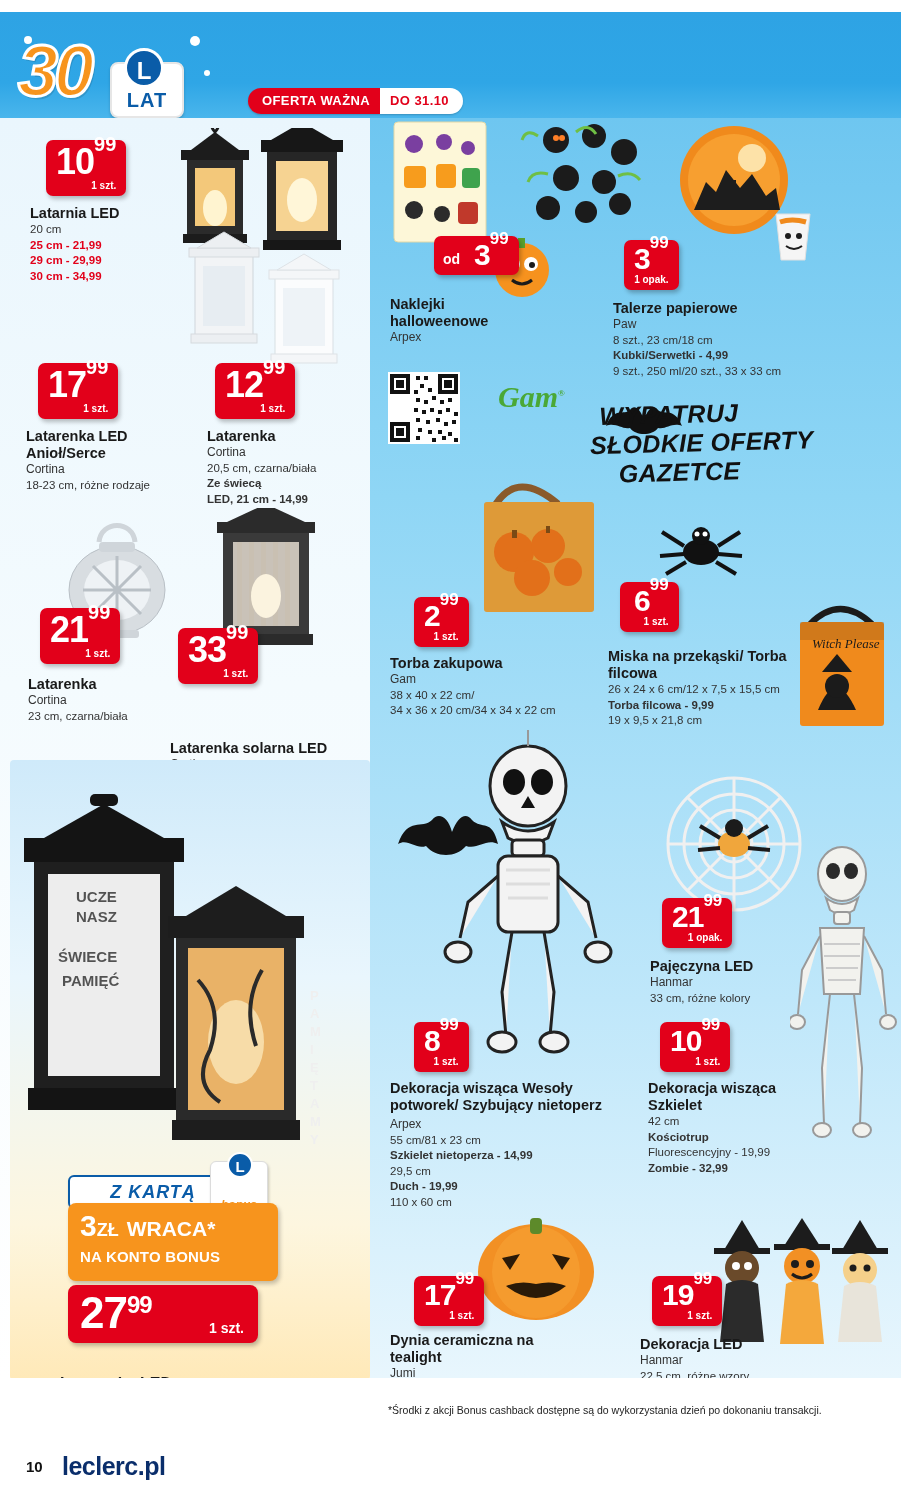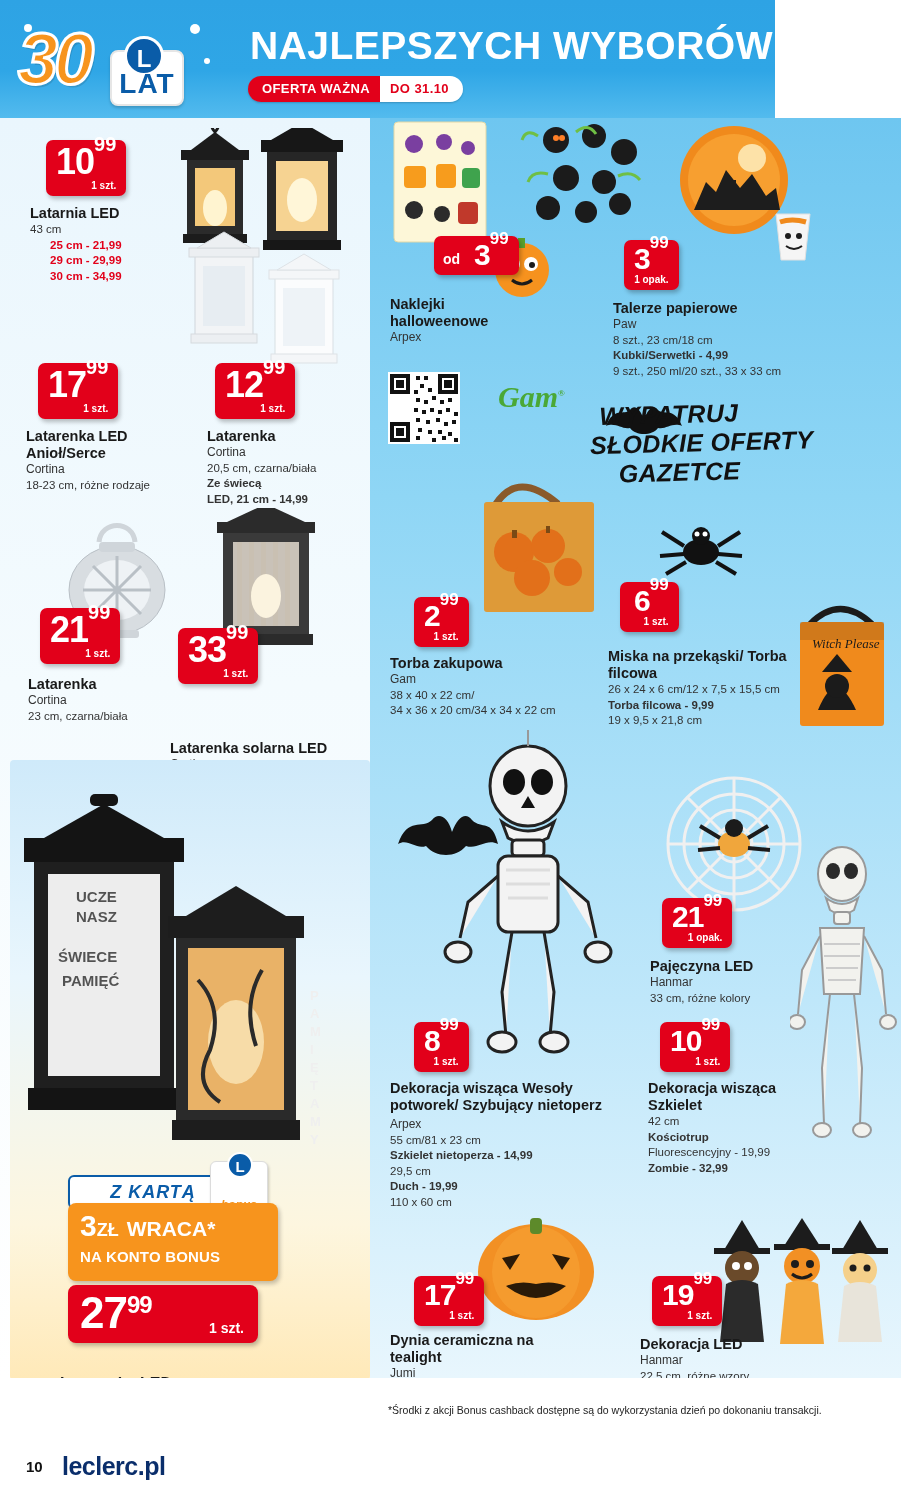--- a/index.html
+++ b/index.html
@@ -12,21 +12,21 @@
     overflow: hidden;
   }
 
   .page {
     position: absolute; inset: 0;
     background: #ffffff;
   }
 
   
   .banner {
-    position: absolute; left:0; top:0; width:775px; height:118px;
+    position: absolute; left:0; top:12px; width:901px; height:118px;
     background: linear-gradient(180deg,#2ea3e4 0%, #2fa6e6 60%, #53bbee 100%);
     overflow: hidden;
   }
   .banner-title {
     position:absolute; left:250px; top:24px;
     font-size: 39px; font-weight: bold; color:#fff;
     letter-spacing: .5px; white-space: nowrap;
     font-family: "Liberation Sans", sans-serif;
   }
   .offer-pill {
@@ -57,21 +57,21 @@
     box-shadow:0 2px 3px rgba(0,0,0,.18);
   }
   .logo30 .badge .lmark {
     position:absolute; left:12px; top:-16px; width:40px; height:40px;
     background:#0a5ca8; border-radius:50%; color:#fff;
     font-size:24px; font-weight:bold; text-align:center; line-height:40px;
     border:3px solid #fff;
   }
   .logo30 .badge .lat {
     position:absolute; left:0; right:0; bottom:4px; text-align:center;
-    font-size:28px; font-weight:bold; color:#0a5ca8; letter-spacing:1px;
+    font-size:20px; font-weight:bold; color:#0a5ca8; letter-spacing:1px;
   }
   .logo30 .spark { position:absolute; background:#fff; border-radius:50%; }
 
   
   .bg-left {
     position:absolute; left:0; top:118px; width:370px; height:1260px;
     background: linear-gradient(180deg,#eaf6fd 0%, #f4fbfe 45%, #ffffff 100%);
   }
   .bg-right {
     position:absolute; left:370px; top:118px; width:531px; height:1260px;
@@ -98,21 +98,21 @@
   .tag .cent { font-size:20px; font-weight:bold; vertical-align:top; position:relative; top:-10px;}
   .tag .unit { display:block; text-align:right; font-size:10px; font-weight:bold; margin-top:1px; }
   .tag.small .big { font-size:30px; }
   .tag.small .cent { font-size:17px; }
 
   
   .blk { position:absolute; }
   .blk .ttl { font-size:14.5px; font-weight:bold; color:#1a1a1a; line-height:1.18; }
   .blk .brand { font-size:12px; color:#333; line-height:1.3; }
   .blk .desc { font-size:11.5px; color:#333; line-height:1.35; }
-  .blk .red { color:#e2001a; font-weight:bold;margin-left:20px; }
+  .blk .red { color:#e2001a; font-weight:bold; }
 
   
   .art { position:absolute; }
 
   
   .slogan {
     position:absolute; left:600px; top:398px; width:300px;
     font-size:25px; font-weight:bold; color:#111; line-height:1.16;
     font-style: italic;
     transform: rotate(-1.5deg);
@@ -185,21 +185,20 @@
       <div class="spark" style="left:6px; top:6px; width:8px; height:8px;"></div>
       <div class="spark" style="left:172px; top:6px; width:10px; height:10px;"></div>
       <div class="spark" style="left:186px; top:40px; width:6px; height:6px;"></div>
       <div class="thirty">30</div>
       <div class="badge">
         <div class="lmark">L</div>
         <div class="lat">LAT</div>
       </div>
     </div>
 
-    <div class="banner-title">NAJLEPSZYCH WYBORÓW</div>
 
     <div class="offer-pill">
       <div class="left">OFERTA WAŻNA</div>
       <div class="right">DO 31.10</div>
     </div>
   </div>
 
   <div class="bg-left"></div>
   <div class="bg-right"></div>
 
@@ -236,21 +235,21 @@
       <rect x="96" y="226" width="66" height="9" fill="#f4f6f8" stroke="#dde2e6"></rect>
     </g>
   </svg>
 
   <div class="tag" style="left:46px; top:140px;">
     <span class="big">10</span><span class="cent">99</span>
     <span class="unit">1 szt.</span>
   </div>
   <div class="blk" style="left:30px; top:205px; width:170px;">
     <div class="ttl">Latarnia LED</div>
-    <div class="desc">43 cm</div>
+    <div class="desc">20 cm</div>
     <div class="desc red"><span>25 cm - 21,99</span></div>
     <div class="desc red"><span>29 cm - 29,99</span></div>
     <div class="desc red"><span>30 cm - 34,99</span></div>
   </div>
 
   <div class="tag" style="left:38px; top:363px;">
     <span class="big">17</span><span class="cent">99</span>
     <span class="unit">1 szt.</span>
   </div>
   <div class="blk" style="left:26px; top:428px; width:170px;">
@@ -672,21 +671,21 @@
     </g>
     <g fill="#2a2a2a">
         <ellipse cx="43" cy="31" rx="7" ry="8"></ellipse>
         <ellipse cx="61" cy="31" rx="7" ry="8"></ellipse>
       </g>
     <g stroke="#ccc" stroke-width="2" fill="none">
         <path d="M34 104 h36 M34 116 h36 M36 128 h32 M38 140 h28"></path>
       </g>
   </svg>
 
-  <div class="tag small" style="left:414px; top:1022px;">
+  <div class="tag small" style="left:414px; top:1022px;border-radius:6px;">
     <span class="big">8</span><span class="cent">99</span>
     <span class="unit">1 szt.</span>
   </div>
   <div class="blk" style="left:390px; top:1080px; width:215px;">
     <div class="ttl">Dekoracja wisząca Wesoły potworek/ Szybujący nietoperz</div>
     <div class="brand" style="margin-top:3px;">Arpex</div>
     <div class="desc">55 cm/81 x 23 cm</div>
     <div class="desc" style="font-weight:bold"><span>Szkielet nietoperza - 14,99</span></div>
     <div class="desc">29,5 cm</div>
     <div class="desc" style="font-weight:bold"><span>Duch - 19,99</span></div>

